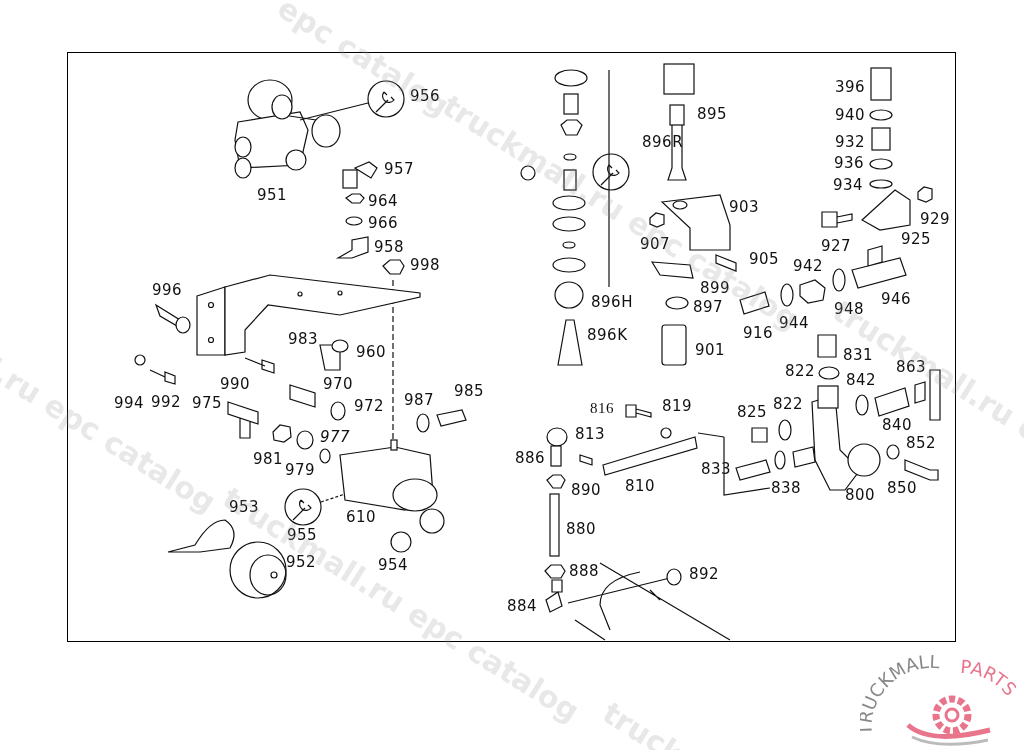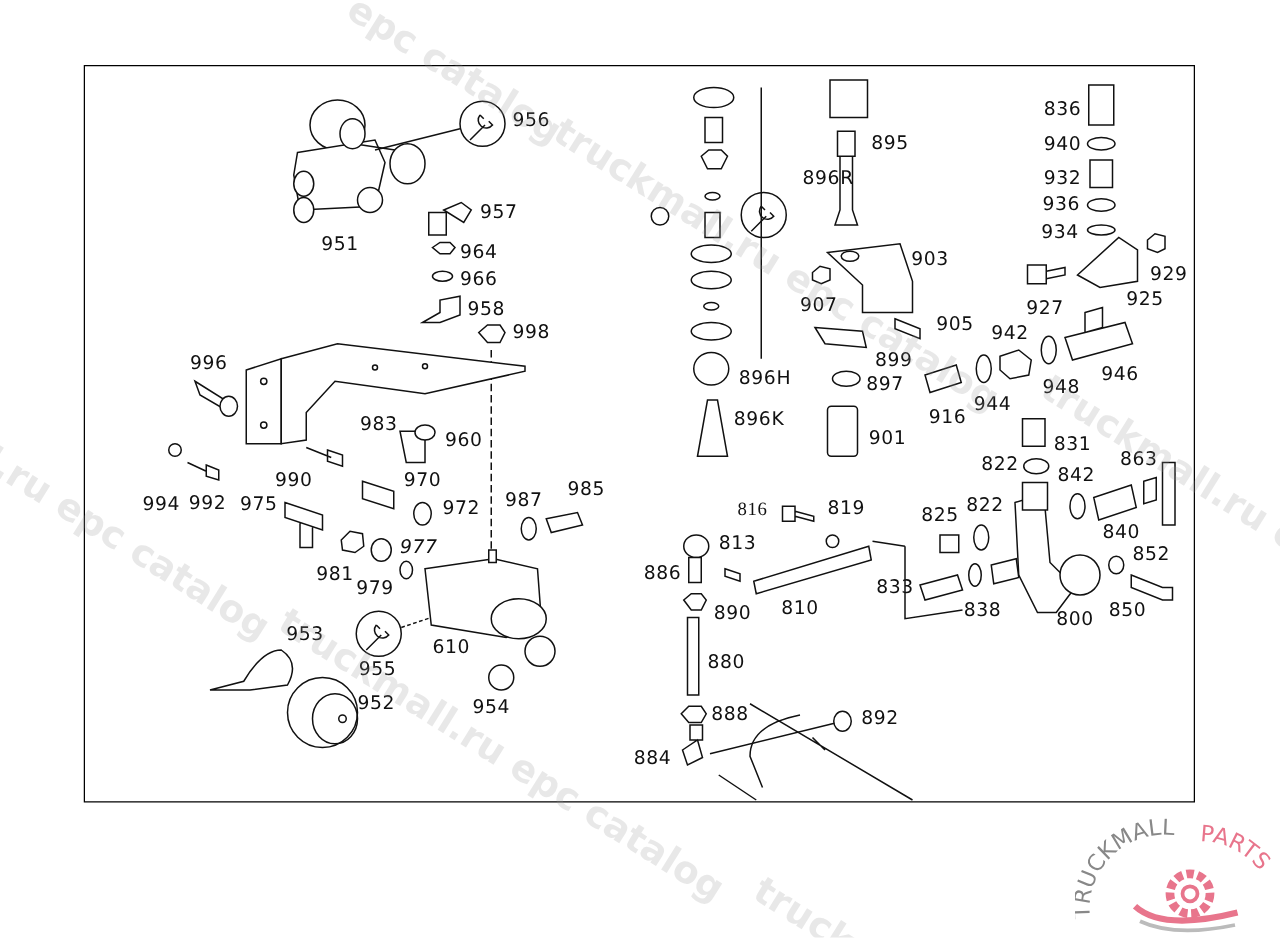--- a/index.html
+++ b/index.html
@@ -206,21 +206,21 @@
     <span class="lbl" style="left: 697px; top: 107px;">895</span>
     <span class="lbl" style="left: 622px; top: 135px; margin-left: 20px;">896R</span>
     <span class="lbl" style="left: 729px; top: 200px;">903</span>
     <span class="lbl" style="left: 640px; top: 237px;">907</span>
     <span class="lbl" style="left: 749px; top: 252px;">905</span>
     <span class="lbl" style="left: 700px; top: 281px;">899</span>
     <span class="lbl" style="left: 693px; top: 300px;">897</span>
     <span class="lbl" style="left: 591px; top: 295px;">896H</span>
     <span class="lbl" style="left: 587px; top: 328px;">896K</span>
     <span class="lbl" style="left: 695px; top: 343px;">901</span>
-    <span class="lbl" style="left: 835px; top: 80px;">836</span>
+    <span class="lbl" style="left: 835px; top: 80px;">396</span>
     <span class="lbl" style="left: 835px; top: 108px;">940</span>
     <span class="lbl" style="left: 835px; top: 135px;">932</span>
     <span class="lbl" style="left: 834px; top: 156px;">936</span>
     <span class="lbl" style="left: 833px; top: 178px;">934</span>
     <span class="lbl" style="left: 920px; top: 212px;">929</span>
     <span class="lbl" style="left: 821px; top: 239px;">927</span>
     <span class="lbl" style="left: 901px; top: 232px;">925</span>
     <span class="lbl" style="left: 793px; top: 259px;">942</span>
     <span class="lbl" style="left: 881px; top: 292px;">946</span>
     <span class="lbl" style="left: 834px; top: 302px;">948</span>

